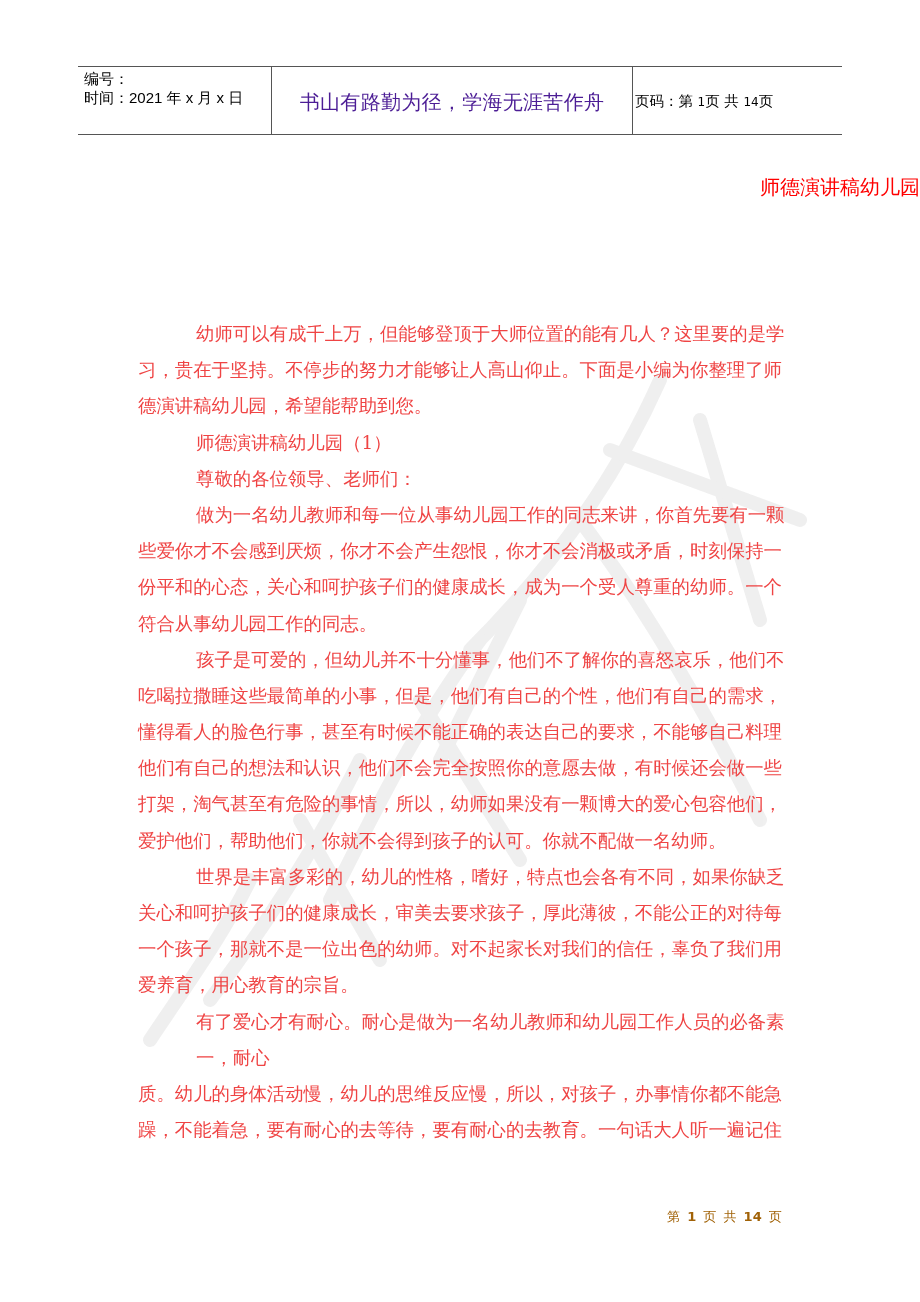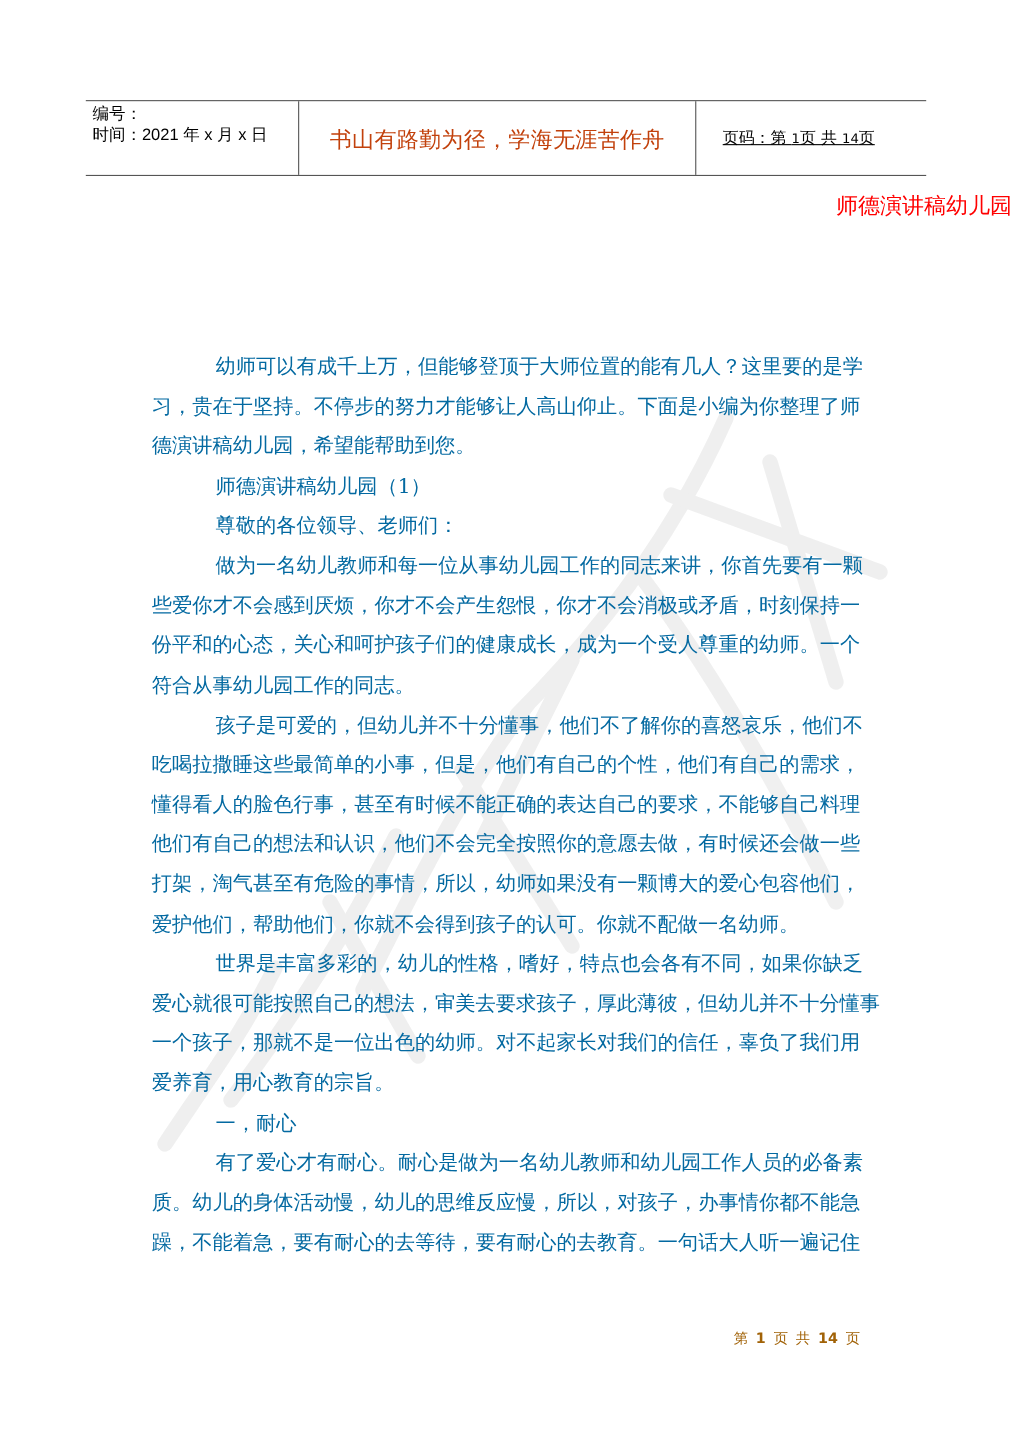--- a/index.html
+++ b/index.html
@@ -2,40 +2,40 @@
 <html><head>
 <meta charset="utf-8">
 <style>
   html, body { margin: 0; padding: 0; background: #ffffff; }
   body { width: 920px; height: 1302px; position: relative; overflow: hidden;
          font-family: "DejaVu Serif", "Liberation Serif", serif; color: #000; }
   .page { position: absolute; left: 0; top: 0; width: 920px; height: 1302px; background: #fff; }
 
   
   .header-table { position: absolute; left: 78px; top: 66px; width: 764px; height: 69px;
-                  border-top: 1.5px solid #555; border-bottom: 1.5px solid #555; box-sizing: border-box; margin-top: 25px; }
+                  border-top: 1.5px solid #555; border-bottom: 1.5px solid #555; box-sizing: border-box; }
   .hcell { position: absolute; top: 0; height: 100%; box-sizing: border-box; }
   .hcell.left { left: 0; width: 194px; border-right: 1px solid #555; }
   .hcell.mid { left: 194px; width: 361px; border-right: 1px solid #555; }
   .hcell.right { left: 555px; width: 209px; }
   .hl { position: absolute; left: 6px; font-family: "Liberation Sans", "DejaVu Sans", sans-serif; font-size: 15px; line-height: 18px; color: #000; white-space: nowrap; }
   .hl.l1 { top: 3px; }
   .hl.l2 { top: 22px; }
-  .motto { position: absolute; left: 0; right: 0; top: 23px; text-align: center; color: #c2410c;
+  .motto { position: absolute; left: 0; right: 0; top: 23px; text-align: center; color: #4c1d95;
            font-family: "DejaVu Sans", "Liberation Sans", sans-serif; font-size: 20px; line-height: 24px; letter-spacing: 0.3px; white-space: nowrap; }
-  .pagecode { position: absolute; left: 24px; top: 25px; font-family: "DejaVu Sans", sans-serif; font-size: 14.5px; line-height: 18px; white-space: nowrap; text-decoration: underline; }
+  .pagecode { position: absolute; left: 2px; top: 25px; font-family: "DejaVu Sans", sans-serif; font-size: 14.5px; line-height: 18px; white-space: nowrap; }
   .pagecode .num { font-size: 12px; }
 
   .doc-title { position: absolute; left: 0; width: 920px; top: 174px; text-align: right; color: #ff0000;
                font-family: "DejaVu Sans", sans-serif; font-size: 20px; line-height: 26px; white-space: nowrap; }
 
   
   .body { position: absolute; left: 138px; top: 322px; width: 644px; }
   .line { height: 36.2px; line-height: 24px; font-size: 18.4px; white-space: nowrap; overflow: visible;
-          text-align: justify; text-align-last: justify; color: #0369a1; }
+          text-align: justify; text-align-last: justify; color: #ef4444; }
   .line.indent { padding-left: 58px; }
   .line.last { text-align-last: left; }
 
   .footer { position: absolute; left: 667px; top: 1208px; font-family: "DejaVu Sans", sans-serif; font-size: 13px;
             color: #a16207; word-spacing: 3px; white-space: nowrap; }
   .footer b { font-weight: bold; }
 
   .watermark { position: absolute; left: 0; top: 0; width: 920px; height: 1302px; pointer-events: none; }
 </style>
 </head>
@@ -83,23 +83,23 @@
       <div class="line">些爱你才不会感到厌烦，你才不会产生怨恨，你才不会消极或矛盾，时刻保持一</div>
       <div class="line">份平和的心态，关心和呵护孩子们的健康成长，成为一个受人尊重的幼师。一个</div>
       <div class="line last">符合从事幼儿园工作的同志。</div>
       <div class="line indent">孩子是可爱的，但幼儿并不十分懂事，他们不了解你的喜怒哀乐，他们不</div>
       <div class="line">吃喝拉撒睡这些最简单的小事，但是，他们有自己的个性，他们有自己的需求，</div>
       <div class="line">懂得看人的脸色行事，甚至有时候不能正确的表达自己的要求，不能够自己料理</div>
       <div class="line">他们有自己的想法和认识，他们不会完全按照你的意愿去做，有时候还会做一些</div>
       <div class="line">打架，淘气甚至有危险的事情，所以，幼师如果没有一颗博大的爱心包容他们，</div>
       <div class="line last">爱护他们，帮助他们，你就不会得到孩子的认可。你就不配做一名幼师。</div>
       <div class="line indent">世界是丰富多彩的，幼儿的性格，嗜好，特点也会各有不同，如果你缺乏</div>
-      <div class="line">爱心就很可能按照自己的想法，审美去要求孩子，厚此薄彼，但幼儿并不十分懂事</div>
+      <div class="line">关心和呵护孩子们的健康成长，审美去要求孩子，厚此薄彼，不能公正的对待每</div>
       <div class="line">一个孩子，那就不是一位出色的幼师。对不起家长对我们的信任，辜负了我们用</div>
       <div class="line last">爱养育，用心教育的宗旨。</div>
+      <div class="line indent">有了爱心才有耐心。耐心是做为一名幼儿教师和幼儿园工作人员的必备素</div>
       <div class="line indent last">一，耐心</div>
-      <div class="line indent">有了爱心才有耐心。耐心是做为一名幼儿教师和幼儿园工作人员的必备素</div>
       <div class="line">质。幼儿的身体活动慢，幼儿的思维反应慢，所以，对孩子，办事情你都不能急</div>
       <div class="line">躁，不能着急，要有耐心的去等待，要有耐心的去教育。一句话大人听一遍记住</div>
     </div>
 
   <div class="footer"><span>第 </span><b>1</b><span> 页 共 </span><b>14</b><span> 页</span></div>
 </div>
 
 </body></html>

